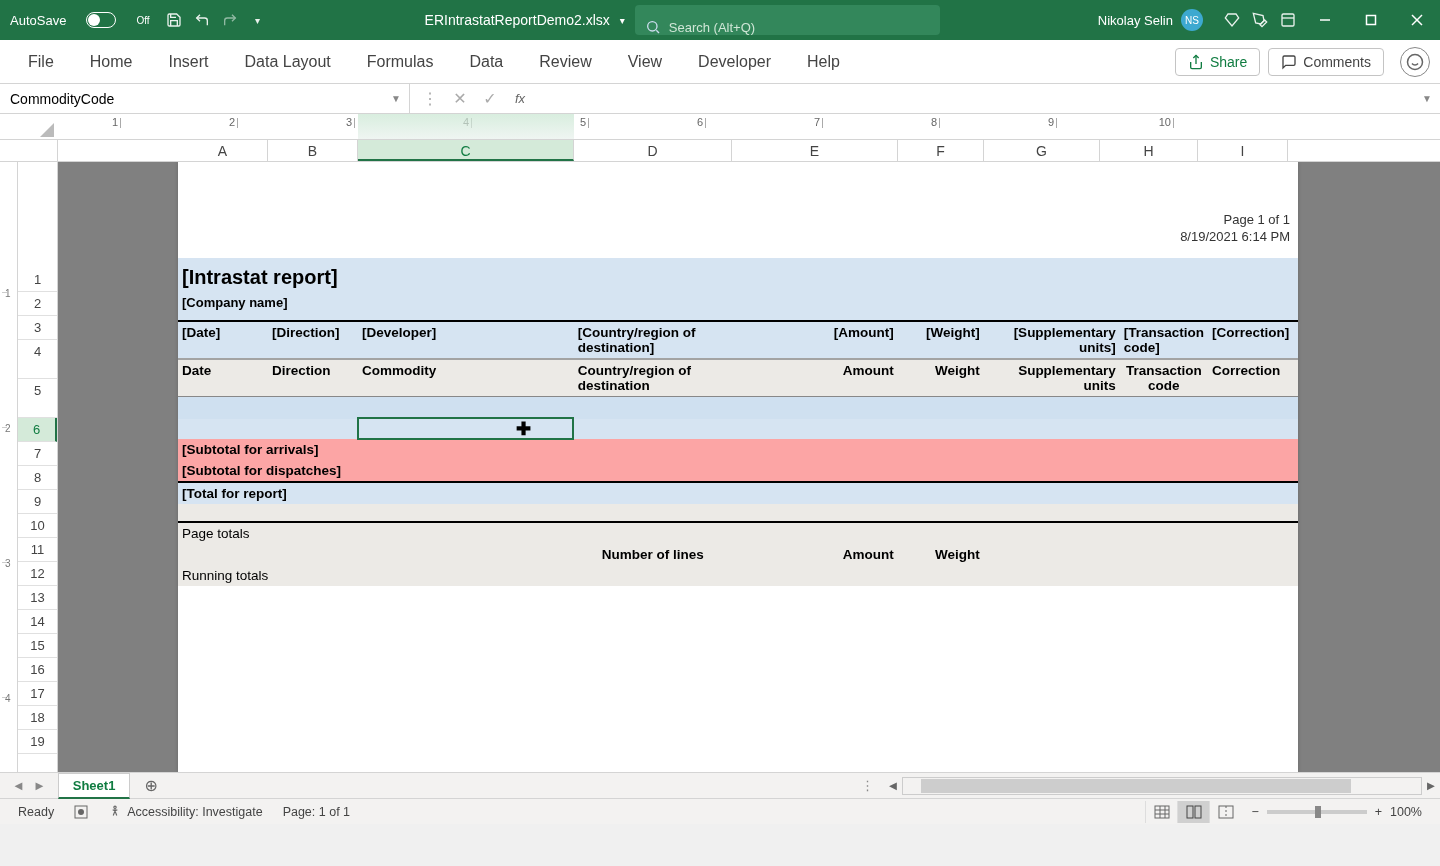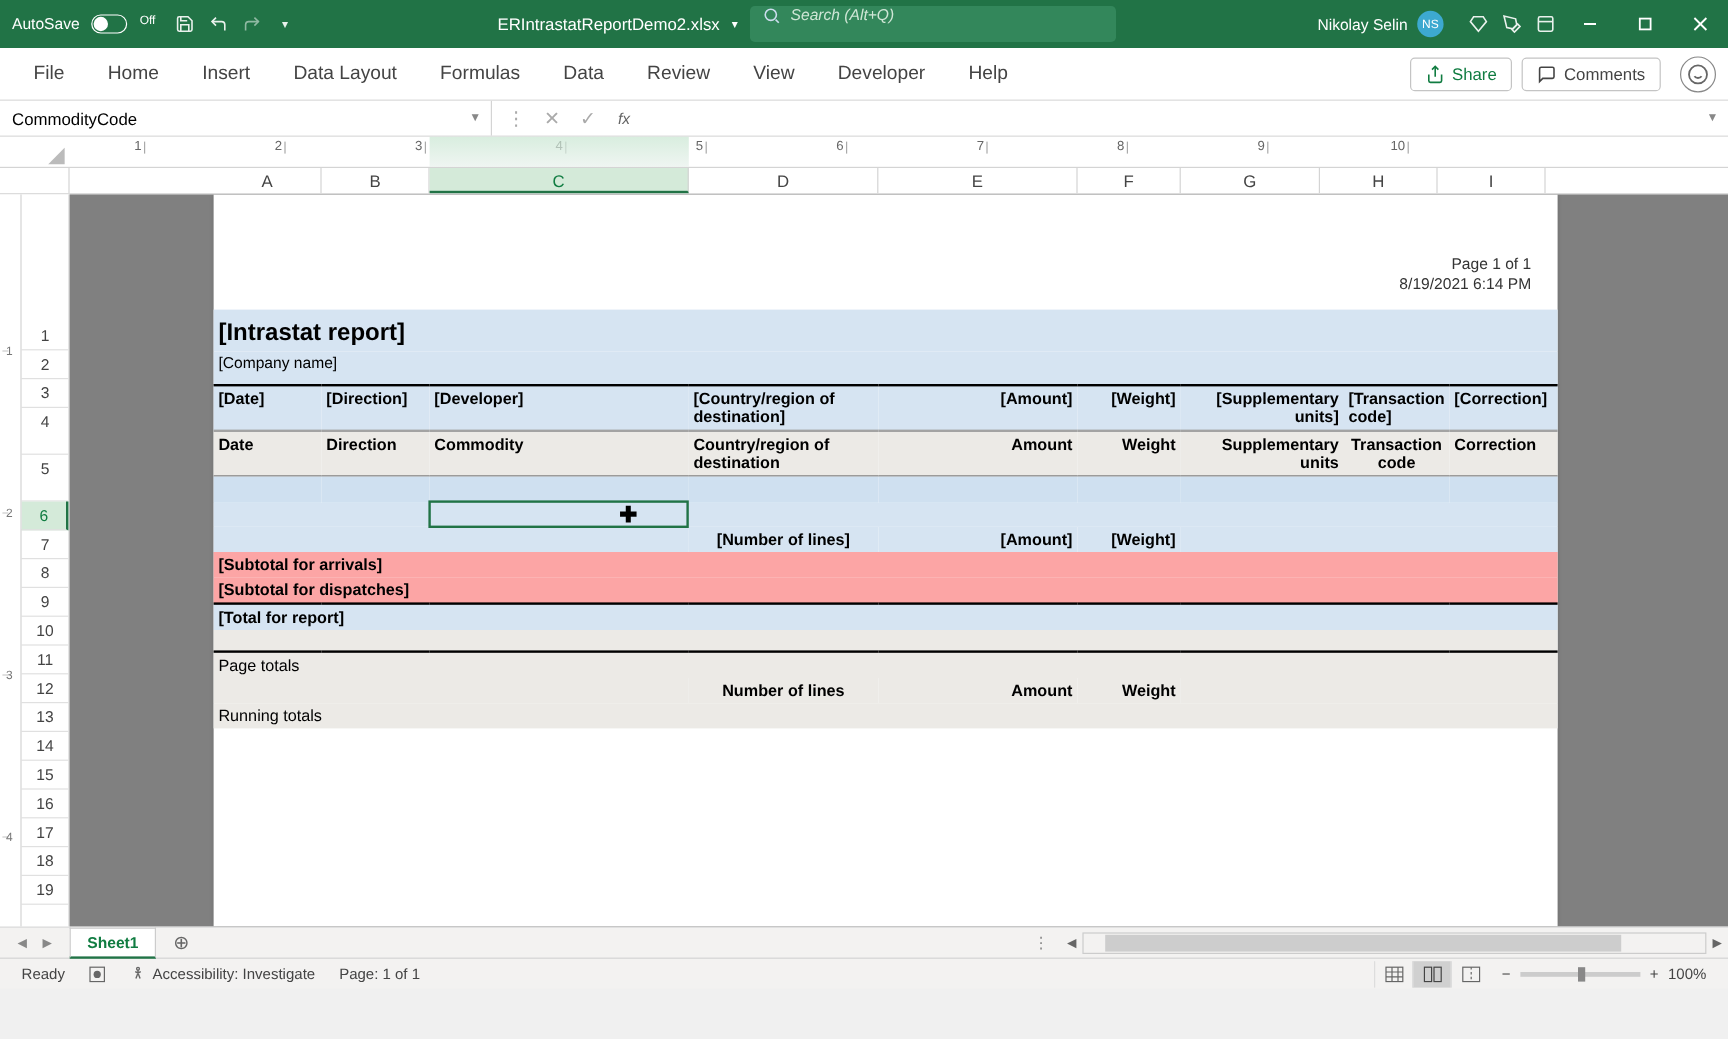--- a/index.html
+++ b/index.html
@@ -1,25 +1,25 @@
 <!DOCTYPE html>
 <html><head>
 <meta charset="utf-8">
 <style>
 * { margin: 0; padding: 0; box-sizing: border-box; font-family: "Segoe UI", Arial, sans-serif; }
 body { background: #f0f0f0; overflow: hidden; }
 
 
 .titlebar { background: #217346; height: 40px; display: flex; align-items: center; color: white; font-size: 13px; }
-.titlebar .autosave { display: flex; align-items: flex-start; gap: 10px; padding: 0 10px; }
+.titlebar .autosave { display: flex; align-items: center; gap: 20px; padding: 0 10px; }
 .titlebar .toggle { width: 30px; height: 16px; border: 1px solid #fff; border-radius: 8px; display: flex; align-items: center; padding: 1px; }
 .titlebar .toggle-knob { width: 12px; height: 12px; background: #fff; border-radius: 50%; }
 .titlebar .qat-btn { width: 28px; height: 28px; display: flex; align-items: center; justify-content: center; color: #fff; opacity: 0.9; }
 .titlebar .filename { padding: 0 10px; font-size: 14px; }
-.titlebar .search { background: #33875b; height: 30px; width: 305px; border-radius: 4px; display: flex; align-items: flex-start; padding: 0 10px; gap: 8px; font-style: italic; }
+.titlebar .search { background: #33875b; height: 30px; width: 305px; border-radius: 4px; display: flex; align-items: flex-end; padding: 0 10px; gap: 8px; }
 .titlebar .user { display: flex; align-items: center; gap: 8px; padding: 0 15px; }
 .titlebar .avatar { width: 22px; height: 22px; background: #3da9d0; border-radius: 50%; display: flex; align-items: center; justify-content: center; font-size: 10px; }
 .titlebar .win-btn { width: 46px; height: 40px; display: flex; align-items: center; justify-content: center; }
 .spacer { flex: 1; }
 
 
 .ribbon-tabs { background: #fff; height: 44px; display: flex; align-items: center; padding: 0 10px; border-bottom: 1px solid #d4d4d4; }
 .ribbon-tabs .tab { padding: 10px 18px; font-size: 16px; color: #444; cursor: pointer; }
 .ribbon-tabs .tab.file { font-weight: normal; }
 .ribbon-tabs .right-actions { margin-left: auto; display: flex; gap: 8px; align-items: center; }
@@ -58,26 +58,26 @@
 .v-ruler { width: 18px; border-right: 1px solid #d4d4d4; position: relative; font-size: 10px; color: #777; }
 .v-ruler .vm { position: absolute; left: 2px; border-top: 1px solid #ccc; width: 5px; }
 .v-ruler .vm span { position: absolute; left: 3px; top: -5px; font-size: 10px; }
 .row-nums { flex: 1; }
 .row-num { height: 24px; border-bottom: 1px solid #e0e0e0; text-align: center; font-size: 13px; color: #444; line-height: 24px; }
 .row-num.sel { background: #d4ead9; border-right: 2px solid #217346; color: #107c41; }
 .row-num.blank { height: 106px; border-bottom: none; }
 
 .sheet-content { flex: 1; position: relative; background: #808080; overflow: hidden; }
 .page { position: absolute; left: 120px; top: 0; width: 1120px; background: #fff; box-shadow: 0 0 4px rgba(0,0,0,0.2); height: 100%; }
-.page-margin { position: absolute; right: 22px; top: 50px; font-size: 13px; color: #333; text-align: right; }
+.page-margin { position: absolute; right: 8px; top: 50px; font-size: 13px; color: #333; text-align: right; }
 .page-margin div { margin-bottom: 2px; }
 
 .report { position: absolute; left: 0; top: 96px; width: 100%; }
 .report .title-row { background: #d6e4f2; padding: 8px 4px 4px 4px; font-size: 20px; font-weight: bold; }
-.report .company-row { background: #d6e4f2; padding: 2px 4px 10px 4px; font-size: 13px; }
+.report .company-row { background: #d6e4f2; padding: 2px 4px 10px 4px; font-size: 13px; font-weight: bold; }
 .report table { width: 100%; border-collapse: collapse; font-size: 13.5px; }
 .report th, .report td { text-align: left; padding: 3px 4px; vertical-align: top; }
 .report .hdr-template { background: #d6e4f2; font-weight: bold; margin-left: 47px; }
 .report .hdr-template td { border-top: 2px solid #000; }
 .report .hdr-real { background: #eceae6; font-weight: bold; border-top: 2px solid #a3a3a3; }
 .report .hdr-real td { border-bottom: 1px solid #888; }
 .report .sel-row { background: #cfe0f0; height: 22px; }
 .report .sel-row td { }
 .report .summary-hdr { background: #d6e4f2; font-weight: bold; }
 .report .sub-row { background: #fca5a5; font-weight: bold; }
@@ -392,27 +392,20 @@
                 <td></td>
                 <td></td>
                 <td></td>
                 <td></td>
                 <td></td>
                 <td></td>
               </tr>
           <tr class="blank-blue">
                 <td colspan="9"></td>
               </tr>
-          <tr class="summary-hdr">
-            <td colspan="3"></td>
-            <td style="text-align:center">[Number of lines]</td>
-            <td class="num">[Amount]</td>
-            <td class="num">[Weight]</td>
-            <td colspan="3"></td>
-          </tr>
           <tr class="sub-row">
                 <td colspan="9">[Subtotal for arrivals]</td>
               </tr>
           <tr class="sub-row">
                 <td colspan="9">[Subtotal for dispatches]</td>
               </tr>
           <tr class="total-row">
                 <td colspan="9">[Total for report]</td>
               </tr>
           <tr class="gray-row">

